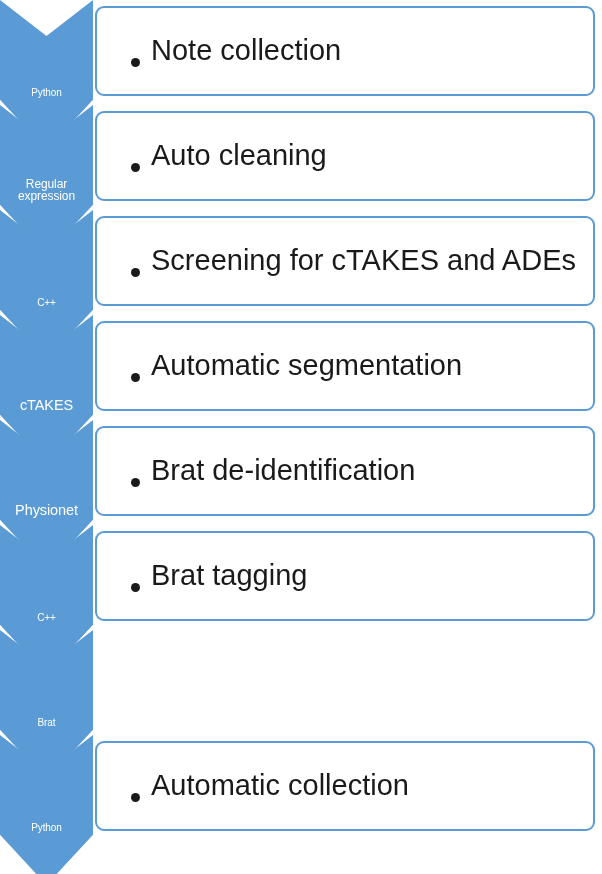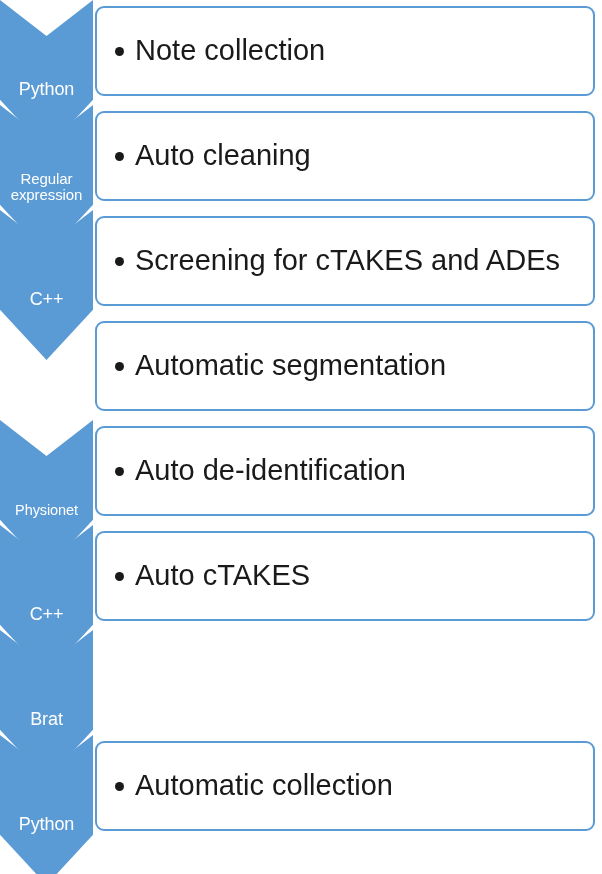--- a/index.html
+++ b/index.html
@@ -49,33 +49,33 @@
     );
     display: flex;
     align-items: flex-end;
     justify-content: center;
     box-sizing: border-box;
     padding-bottom: 52px;
   }
 
   .chevron-label {
     color: #ffffff;
-    font-size: 18px;
+    font-size: 10px;
     line-height: 1.02;
     text-align: center;
     font-family: "Liberation Sans", sans-serif;
     letter-spacing: -0.1px;
     width: 93px;
     word-wrap: break-word;
   }
   .chevron-label.small {
     font-size: 14.5px;
   }
   .chevron-label.two-line {
-    font-size: 15px;
+    font-size: 12px;
     line-height: 1.06;
     padding-bottom: 0px;
   }
 
   
   .stage-box {
     position: absolute;
     left: 95px;
     top: 6px;
     width: 500px;
@@ -83,22 +83,22 @@
     box-sizing: border-box;
     background: #ffffff;
     border: 2px solid #5B9BD5;
     border-radius: 9px;
     display: flex;
     align-items: center;
   }
 
   .bullet-row {
     display: flex;
-    align-items: center;
-    padding-left: 18px;
+    align-items: flex-end;
+    padding-left: 34px;
   }
 
   .bullet-dot {
     width: 9px;
     height: 9px;
     border-radius: 50%;
     background: #1a1a1a;
     flex: 0 0 auto;
     margin-right: 11px;
     margin-top: 2px;
@@ -147,48 +147,51 @@
     </div>
     <div class="stage-box">
       <div class="bullet-row">
         <span class="bullet-dot"></span>
         <span class="stage-text">Screening for cTAKES and ADEs</span>
       </div>
     </div>
   </div>
 
   <div class="stage" style="top:315px;">
+    <div class="chevron">
+      <div class="chevron-label small">cTAKES</div>
+    </div>
     <div class="stage-box">
       <div class="bullet-row">
         <span class="bullet-dot"></span>
         <span class="stage-text">Automatic segmentation</span>
       </div>
     </div>
   </div>
 
   <div class="stage" style="top:420px;">
     <div class="chevron">
       <div class="chevron-label small">Physionet</div>
     </div>
     <div class="stage-box">
       <div class="bullet-row">
         <span class="bullet-dot"></span>
-        <span class="stage-text">Auto de-identification</span>
+        <span class="stage-text">Brat de-identification</span>
       </div>
     </div>
   </div>
 
   <div class="stage" style="top:525px;">
     <div class="chevron">
       <div class="chevron-label">C++</div>
     </div>
     <div class="stage-box">
       <div class="bullet-row">
         <span class="bullet-dot"></span>
-        <span class="stage-text">Auto cTAKES</span>
+        <span class="stage-text">Brat tagging</span>
       </div>
     </div>
   </div>
 
   <div class="stage" style="top:630px;">
     <div class="chevron">
       <div class="chevron-label">Brat</div>
     </div>
   </div>
 

